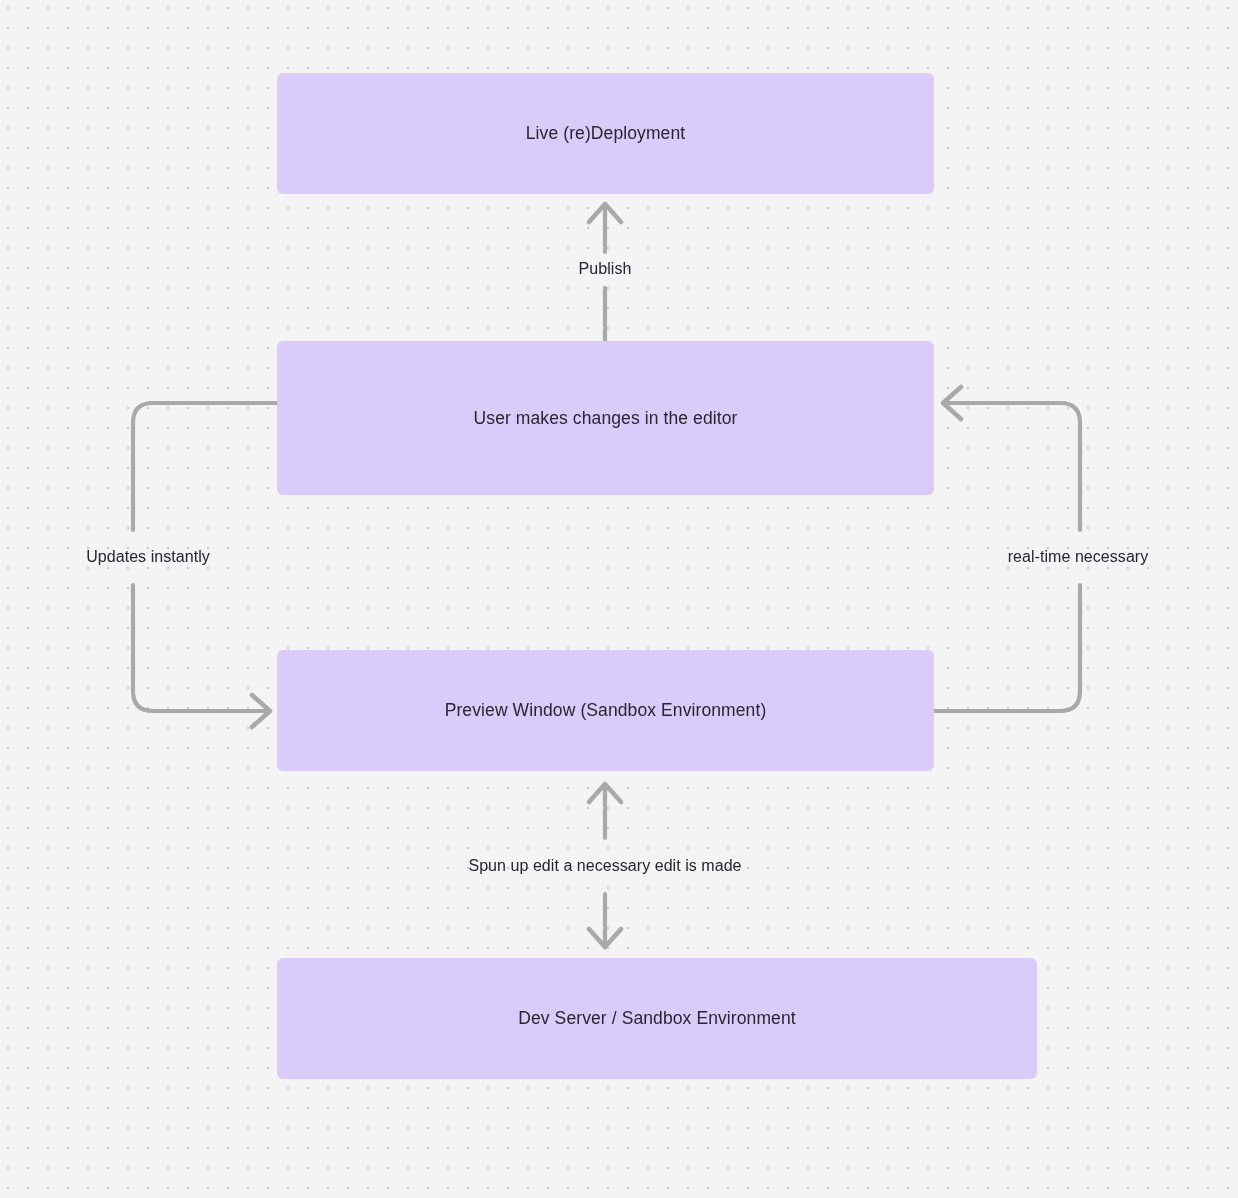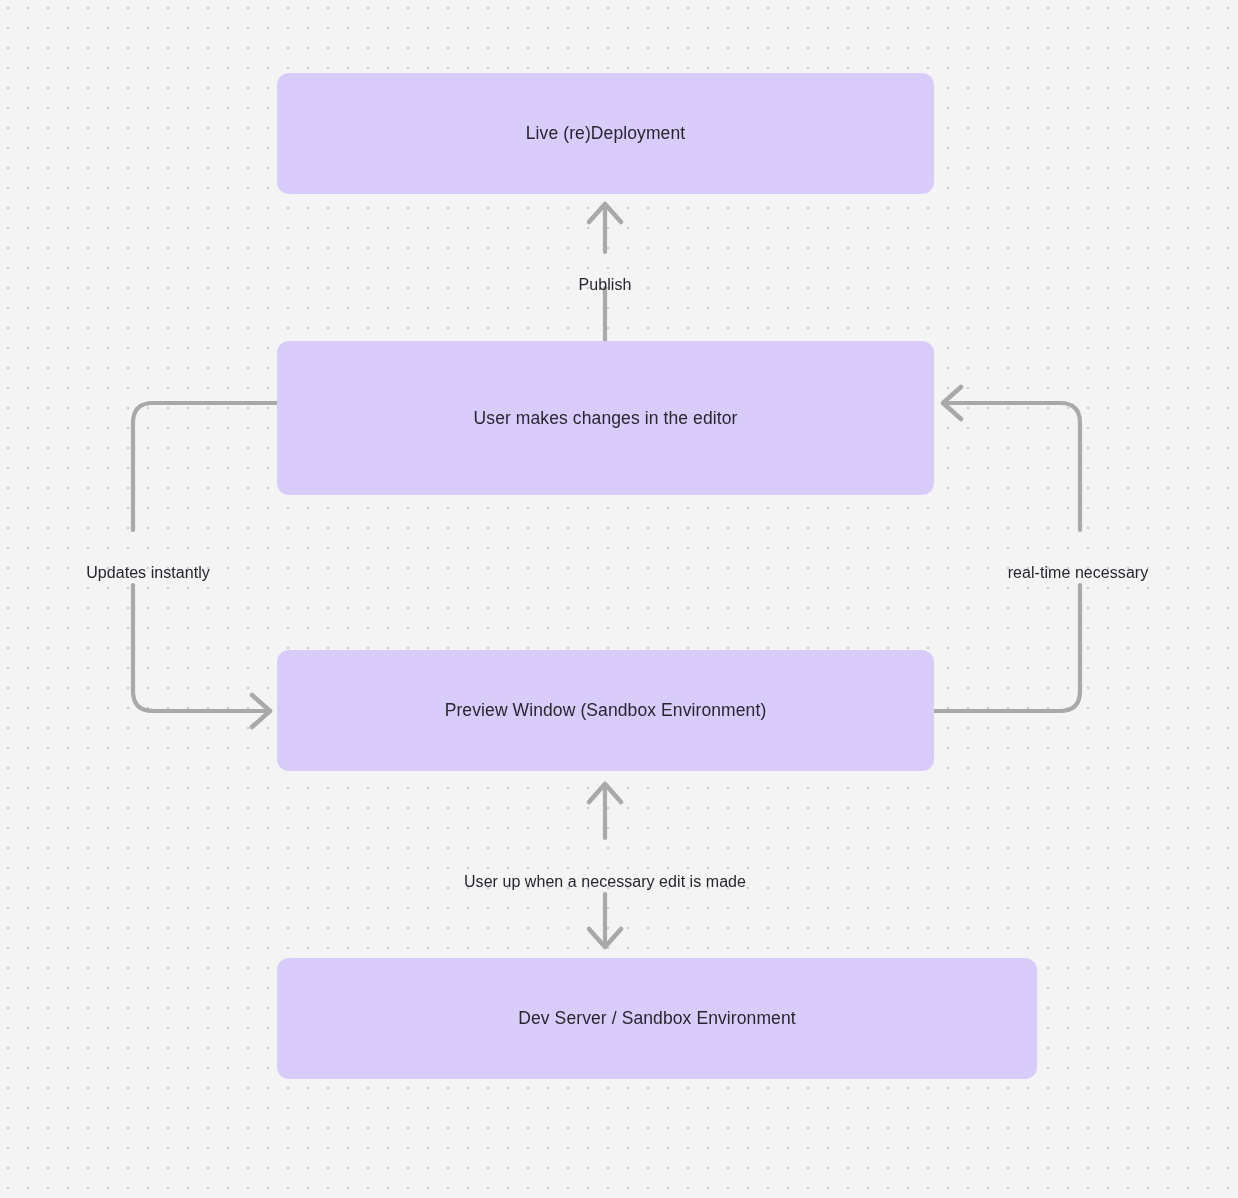--- a/index.html
+++ b/index.html
@@ -26,21 +26,21 @@
     left: 0;
     top: 0;
     width: 1238px;
     height: 1198px;
     pointer-events: none;
   }
   .node {
     position: absolute;
     box-sizing: border-box;
     background: #d9ccfa;
-    border-radius: 12px;
+    border-radius: 6px;
     display: flex;
     align-items: center;
     justify-content: center;
     text-align: center;
   }
   .node-label {
     color: #27272f;
     font-size: 17.5px;
     line-height: 1.3;
     letter-spacing: 0.1px;
@@ -49,21 +49,20 @@
   }
   .edge-label {
     position: absolute;
     color: #26262e;
     font-size: 16px;
     line-height: 1.2;
     white-space: nowrap;
     font-family: "Liberation Sans", sans-serif;
     transform: translate(-50%, -50%);
     letter-spacing: 0.05px;
-    margin-top: 16px;
   }
   
   #node-live        { left: 277px; top: 73px;   width: 657px; height: 121px; }
   #node-editor      { left: 277px; top: 341px;  width: 657px; height: 154px; }
   #node-preview     { left: 277px; top: 650px;  width: 657px; height: 121px; }
   #node-devserver   { left: 277px; top: 958px;  width: 760px; height: 121px; }
   
   #label-publish    { left: 605px; top: 269px; }
   #label-updates    { left: 148px; top: 557px; }
   #label-realtime   { left: 1078px; top: 557px; }
@@ -120,15 +119,15 @@
   <div class="node" id="node-devserver">
     <span class="node-label">Dev Server / Sandbox Environment</span>
   </div>
 
   <div class="edge-label" id="label-publish">Publish</div>
 
   <div class="edge-label" id="label-updates">Updates instantly</div>
 
   <div class="edge-label" id="label-realtime">real-time necessary</div>
 
-  <div class="edge-label" id="label-spun">User up when a necessary edit is made</div>
+  <div class="edge-label" id="label-spun">Spun up edit a necessary edit is made</div>
 
 </div>
 
 </body></html>

